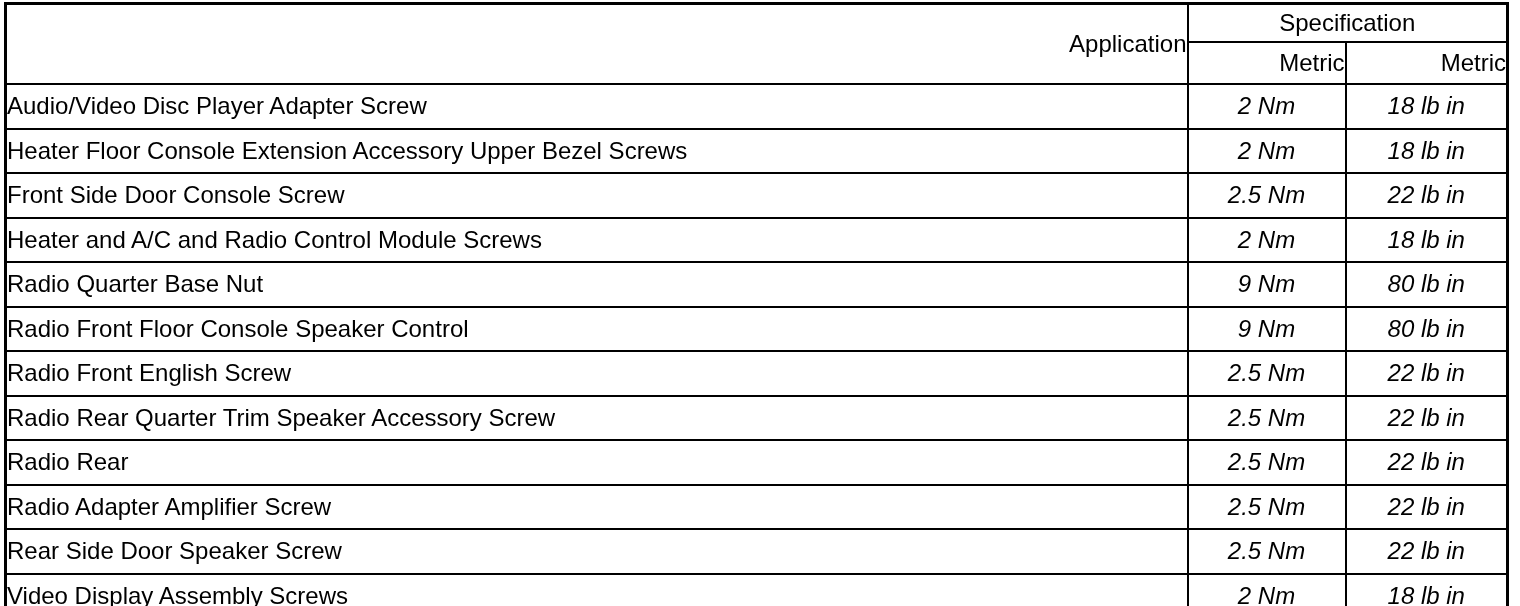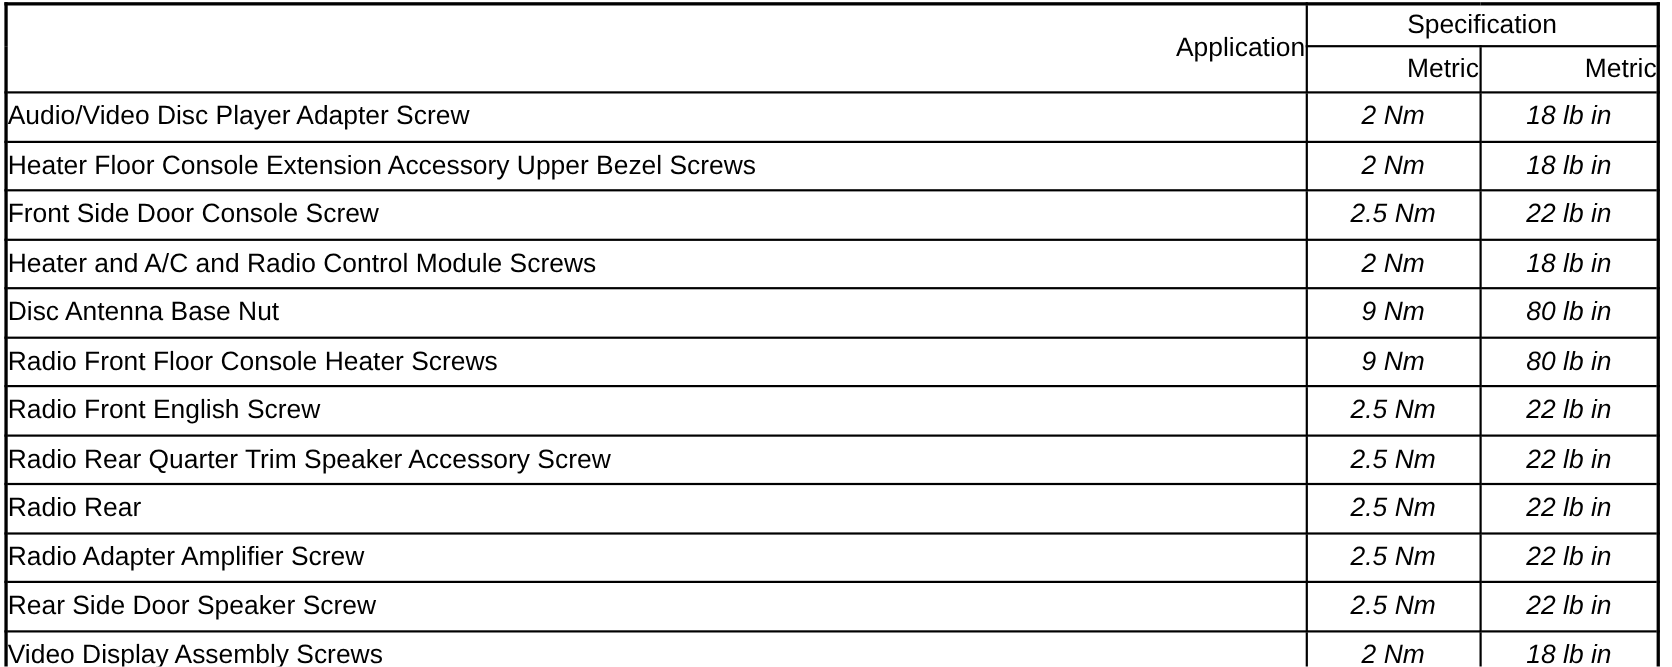--- a/index.html
+++ b/index.html
@@ -110,26 +110,26 @@
         <td class="app-cell">Front Side Door Console Screw</td>
         <td class="val-cell">2.5 Nm</td>
         <td class="val-cell">22 lb in</td>
       </tr>
       <tr>
         <td class="app-cell">Heater and A/C and Radio Control Module Screws</td>
         <td class="val-cell">2 Nm</td>
         <td class="val-cell">18 lb in</td>
       </tr>
       <tr>
-        <td class="app-cell">Disc Antenna Base Nut</td>
+        <td class="app-cell">Radio Quarter Base Nut</td>
         <td class="val-cell">9 Nm</td>
         <td class="val-cell">80 lb in</td>
       </tr>
       <tr>
-        <td class="app-cell">Radio Front Floor Console Heater Screws</td>
+        <td class="app-cell">Radio Front Floor Console Speaker Control</td>
         <td class="val-cell">9 Nm</td>
         <td class="val-cell">80 lb in</td>
       </tr>
       <tr>
         <td class="app-cell">Radio Front English Screw</td>
         <td class="val-cell">2.5 Nm</td>
         <td class="val-cell">22 lb in</td>
       </tr>
       <tr>
         <td class="app-cell">Radio Rear Quarter Trim Speaker Accessory Screw</td>

